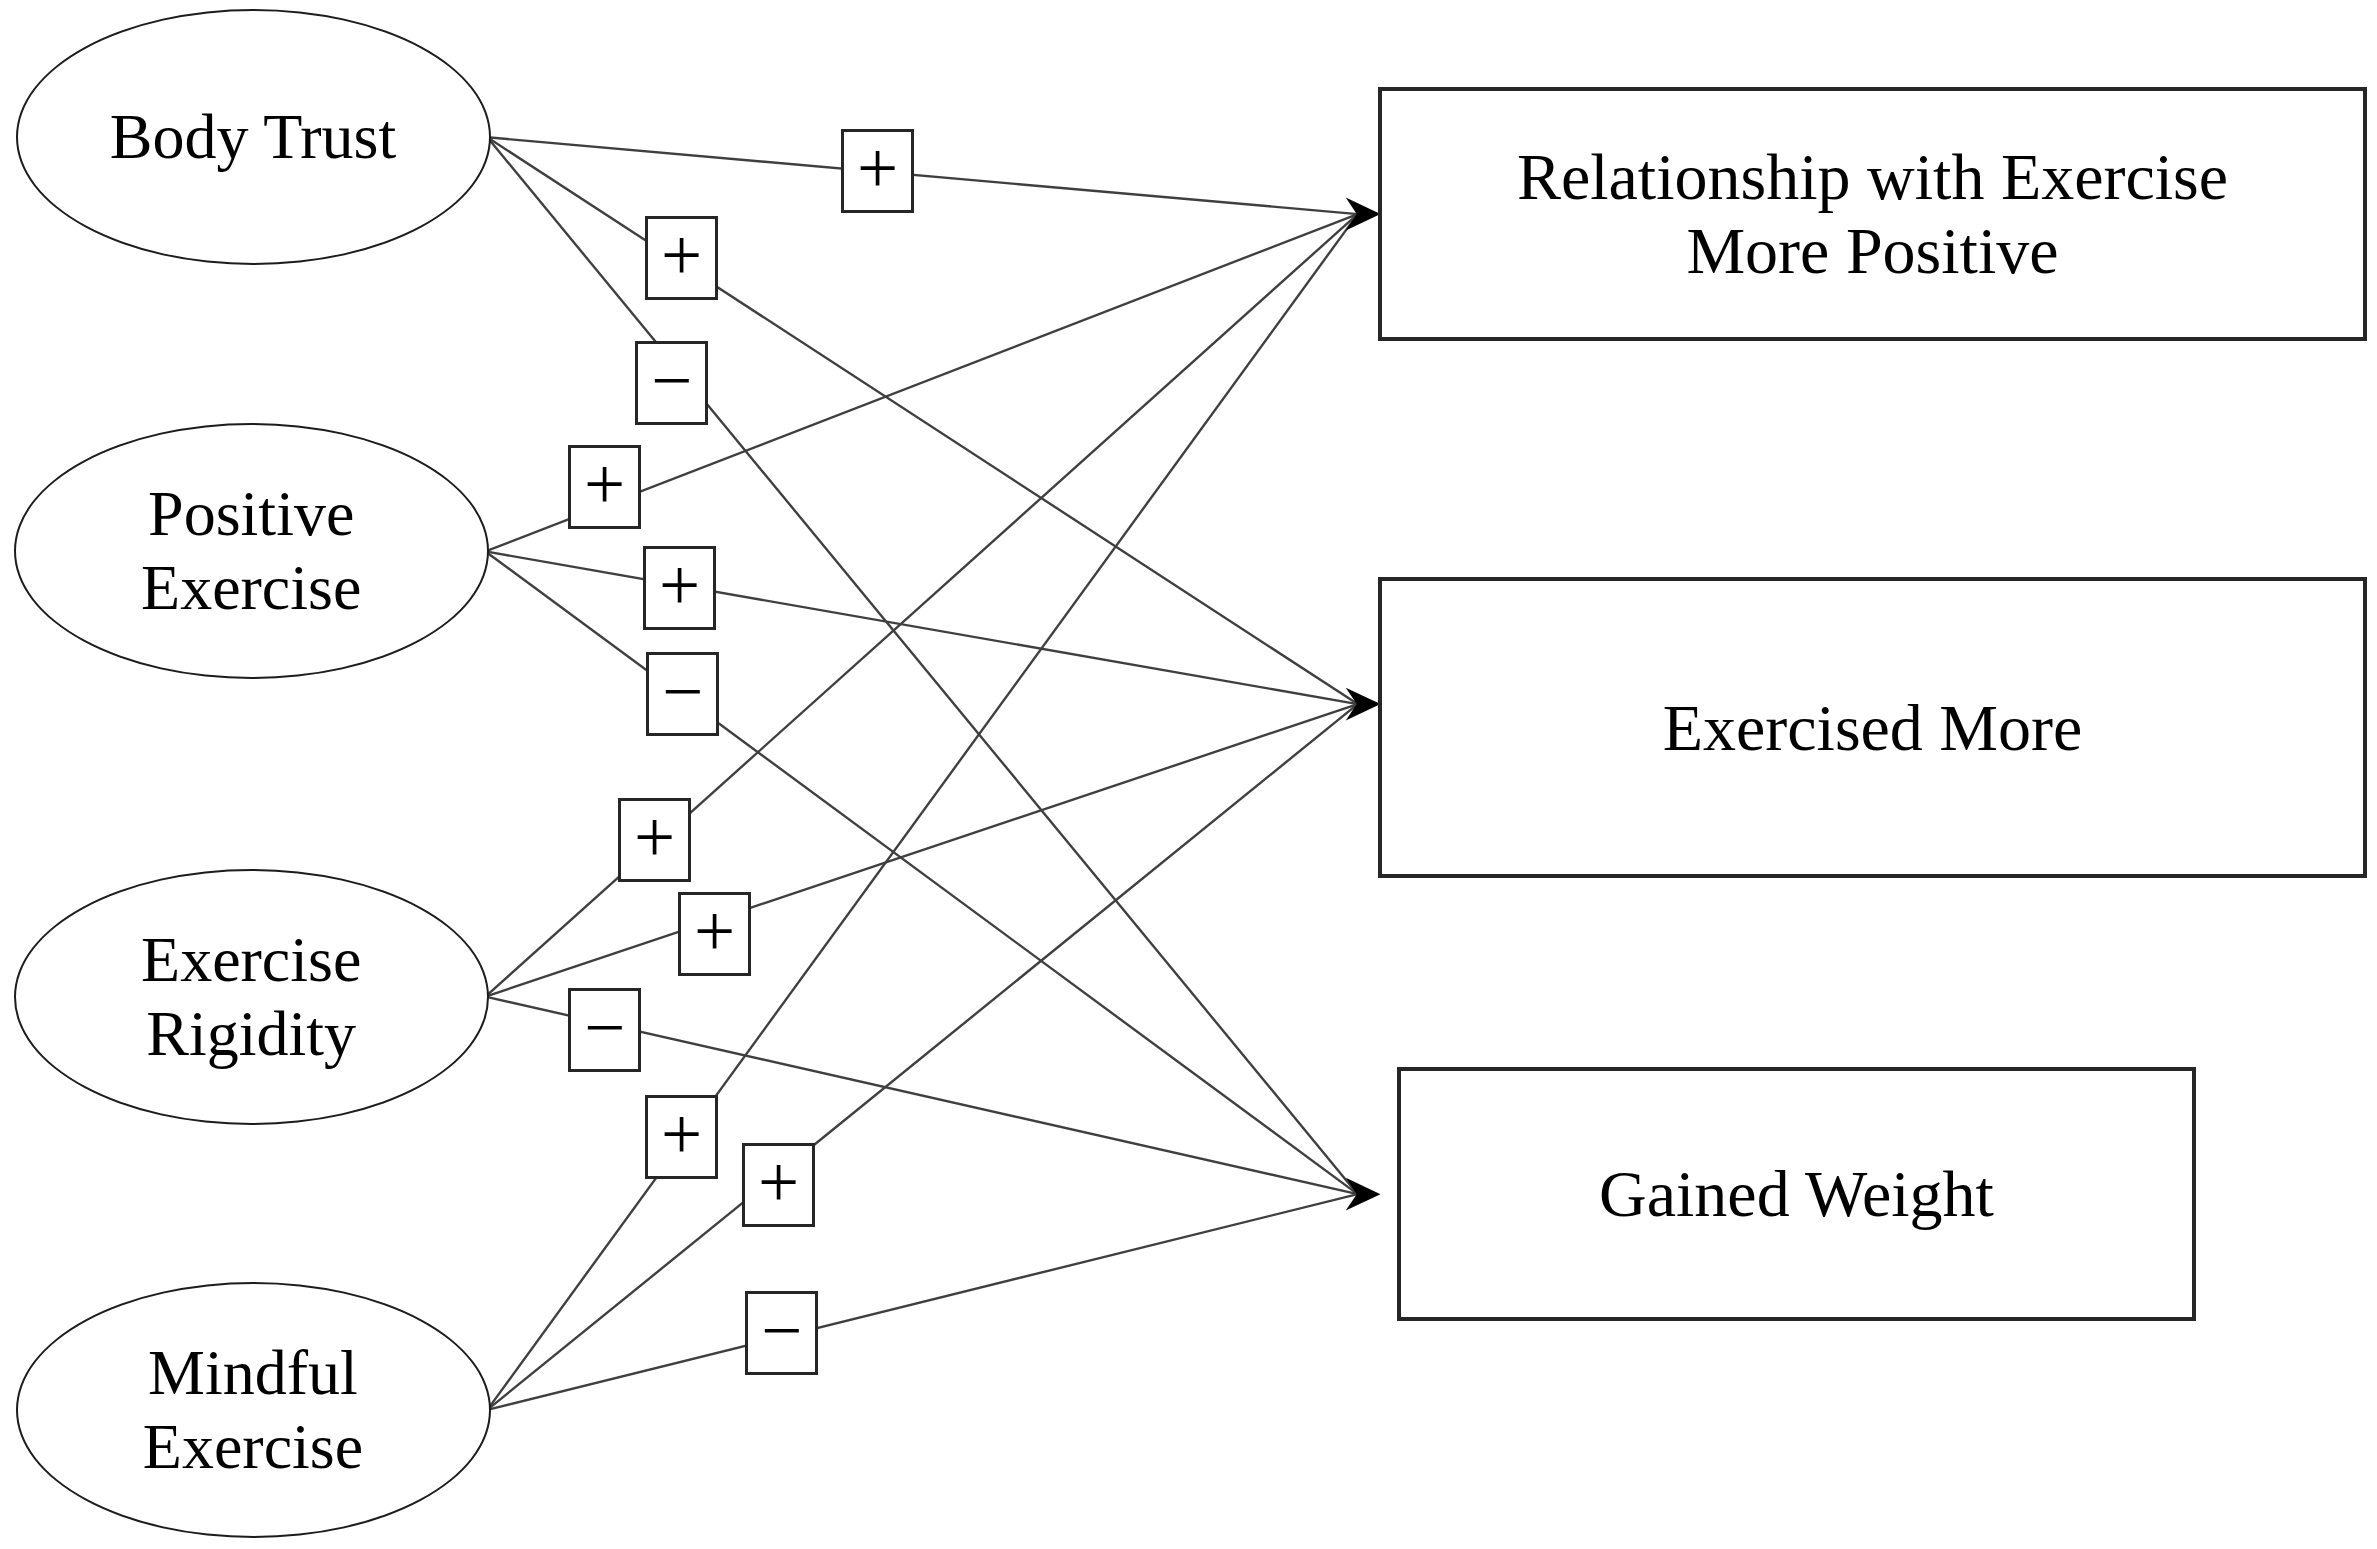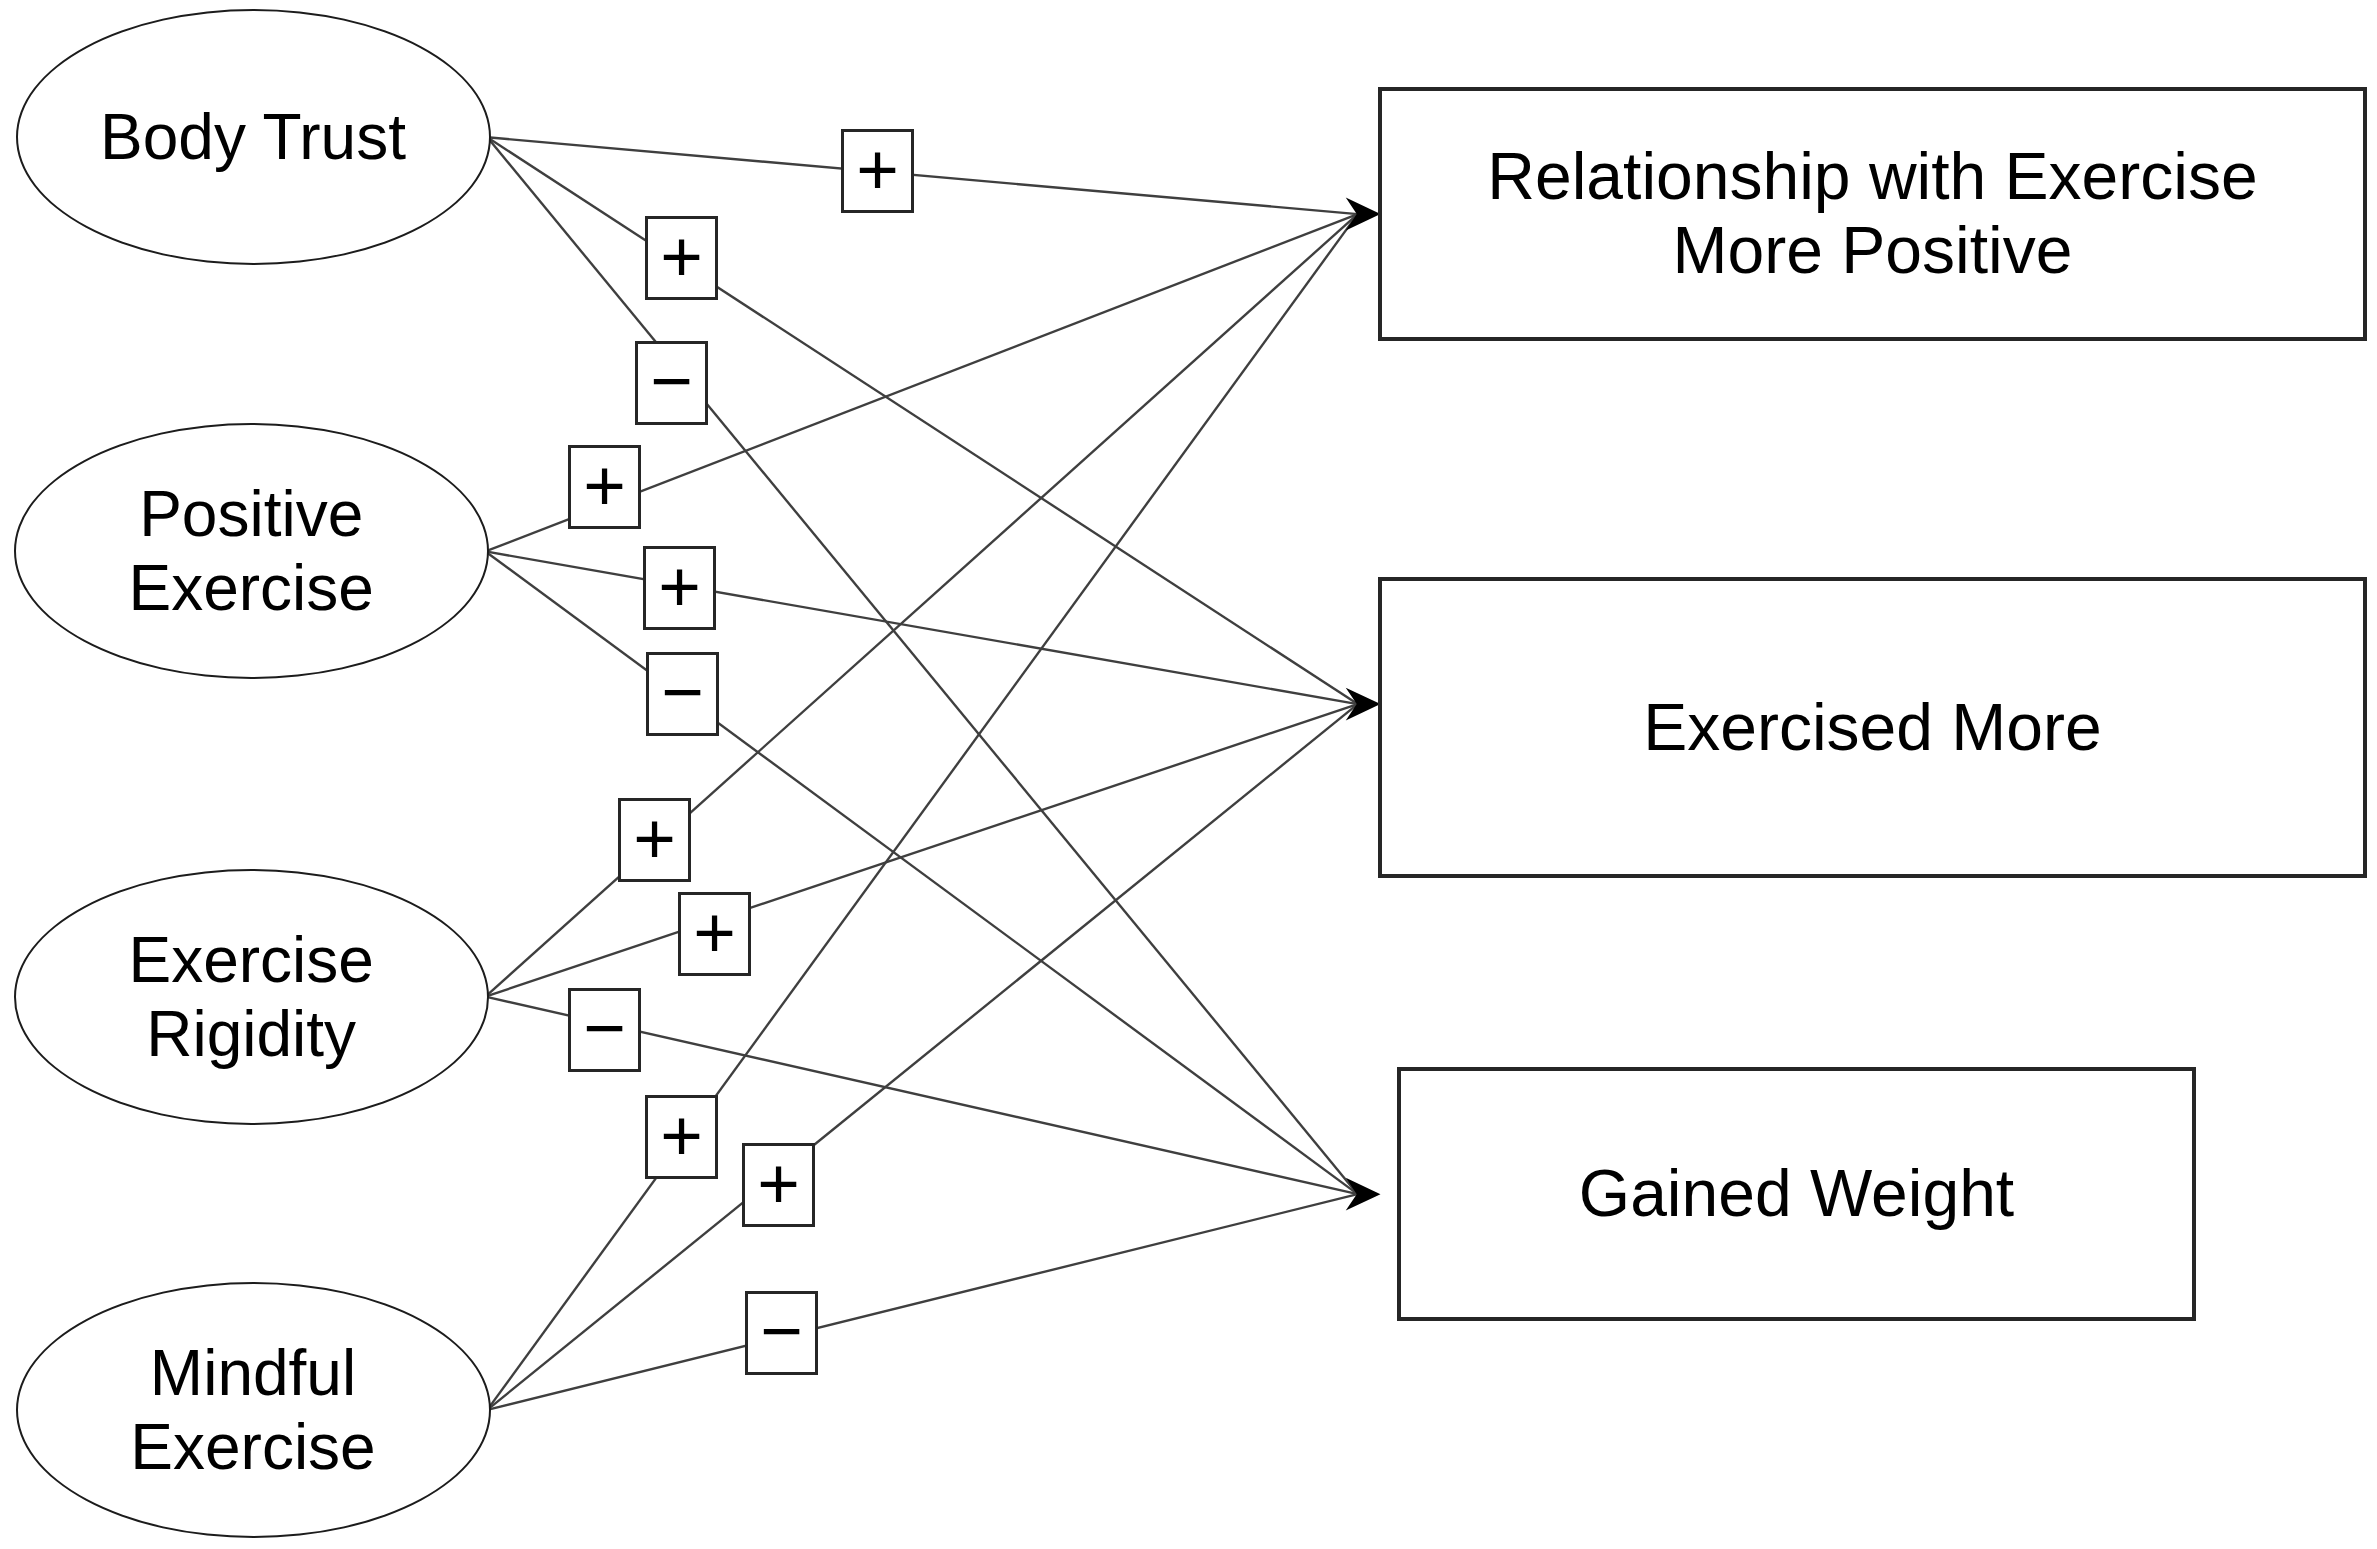--- a/index.html
+++ b/index.html
@@ -1,21 +1,21 @@
 <!DOCTYPE html>
 <html style="font-size:14.6px"><head>
 <meta charset="utf-8">
 <style>
   html, body { margin: 0; padding: 0; background: #ffffff; }
   .stage {
     position: relative;
     width: 2377px;
     height: 1549px;
     background: #ffffff;
-    font-family: Liberation Sans, sans-serif;
+    font-family: Liberation Serif, serif;
     color: #000000;
     overflow: hidden;
   }
   #edge-layer {
     position: absolute;
     left: 0; top: 0;
     width: 2377px; height: 1549px;
   }
   .node { position: absolute; box-sizing: border-box; background: #ffffff; display: flex; align-items: center; justify-content: center; text-align: center; }
   .ellipse {

